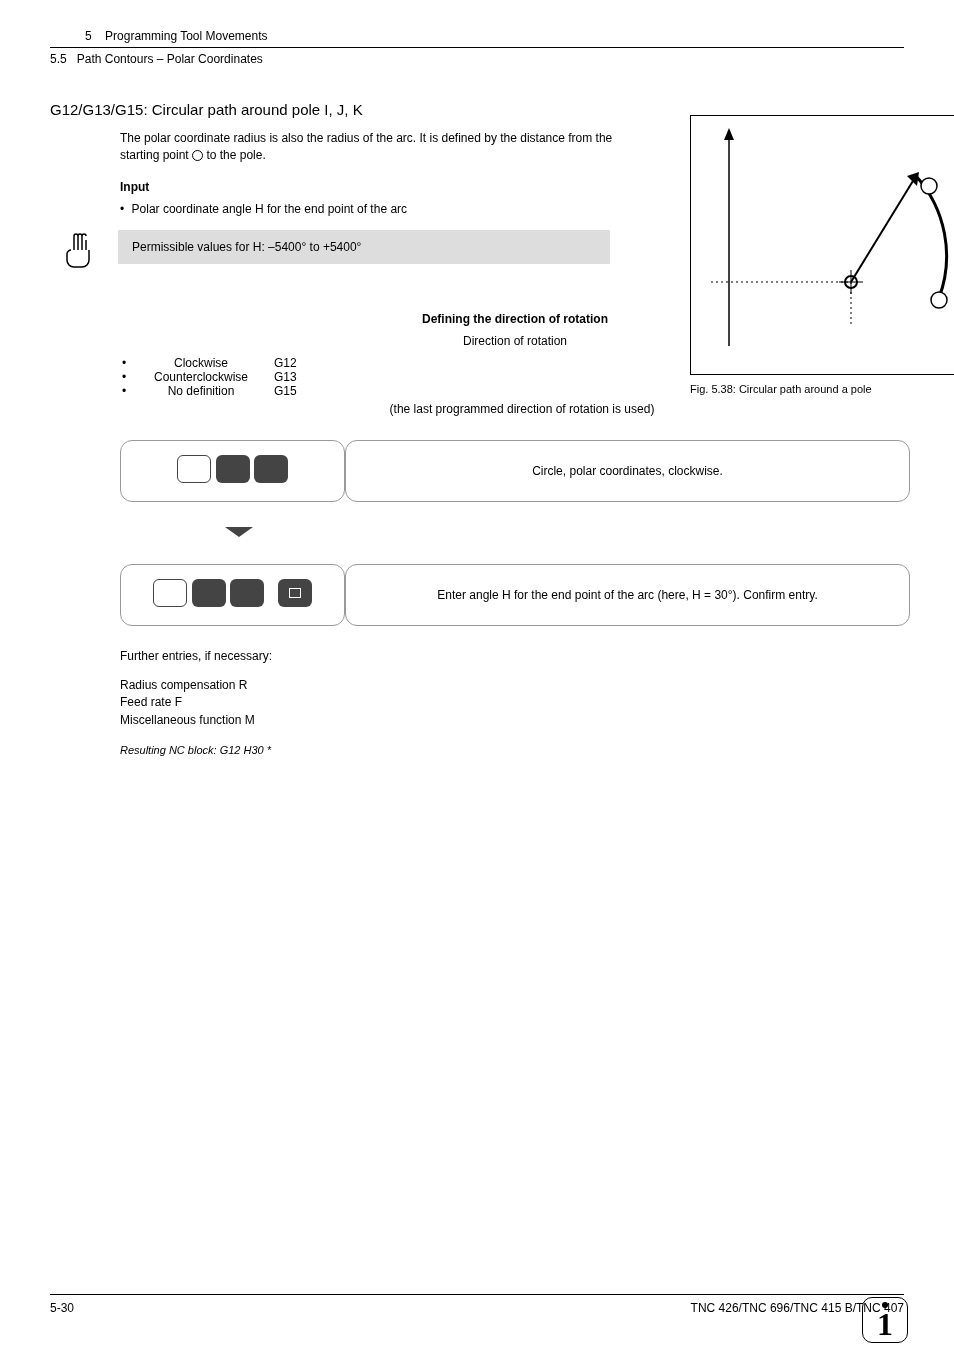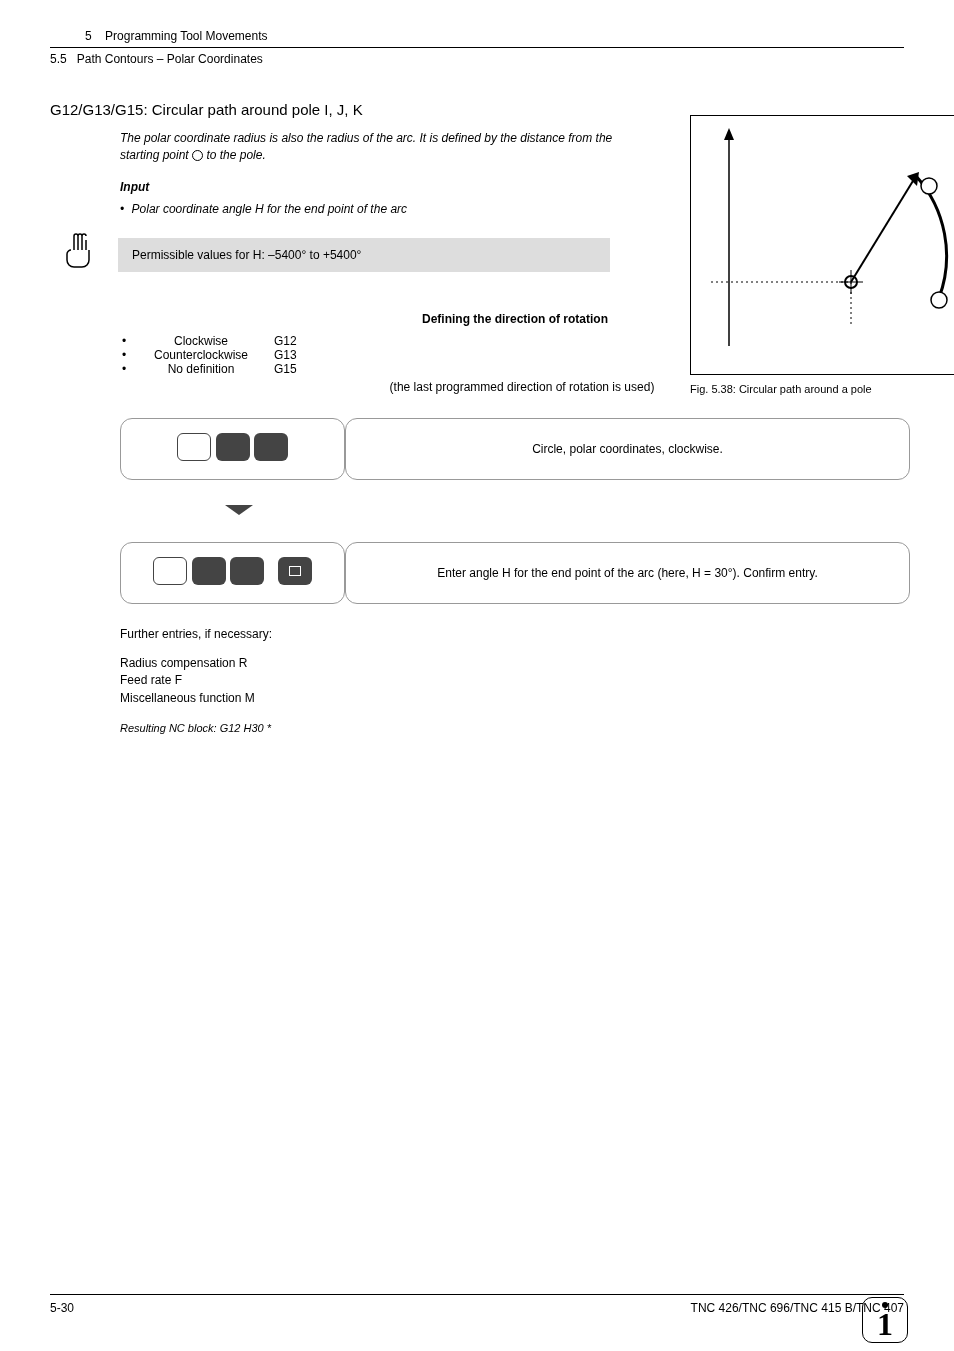--- a/index.html
+++ b/index.html
@@ -32,21 +32,20 @@
     margin-top: 35px;
   }
   h2 {
     font-size: 15px;
     font-weight: normal;
     margin: 0 0 12px 0;
   }
   .intro-block {
     margin-left: 70px;
     width: 500px;
-    font-style: italic;
   }
   .intro-text {
     font-size: 12px;
     line-height: 1.4;
     margin: 0 0 16px 0;
   }
   .subhead {
     font-size: 12px;
     font-weight: bold;
     margin: 0 0 8px 0;
@@ -56,21 +55,21 @@
     margin: 0 0 14px 0;
     padding-left: 0;
     list-style: none;
   }
   .bullets li::before {
     content: "• ";
     padding-right: 4px;
   }
   .note-row {
     display: flex;
-    align-items: flex-end;
+    align-items: flex-start;
     margin-left: 10px;
     gap: 16px;
     margin-bottom: 10px;
   }
   .note-box {
     background: #ddd;
     font-size: 12px;
     padding: 10px 14px;
     flex: 0 0 492px;
   }
@@ -268,20 +267,21 @@
         <polygon points="228,56 216,60 226,70" fill="#000"></polygon>
         <circle cx="238" cy="70" r="8" fill="#fff" stroke="#000" stroke-width="1.5"></circle>
         <circle cx="248" cy="184" r="8" fill="#fff" stroke="#000" stroke-width="1.5"></circle>
       </svg>
     </div>
     <p class="figure-caption">Fig. 5.38:  Circular path around a pole</p>
   </div>
 
   <div class="section-block">
     <p class="subhead">Defining the direction of rotation</p>
+    <p class="body-text">Direction of rotation</p>
     <table class="rotation-table">
       <tbody>
           <tr>
             <td>•</td>
             <td>Clockwise</td>
             <td>G12</td>
           </tr>
       <tr>
             <td>•</td>
             <td>Counterclockwise</td>

